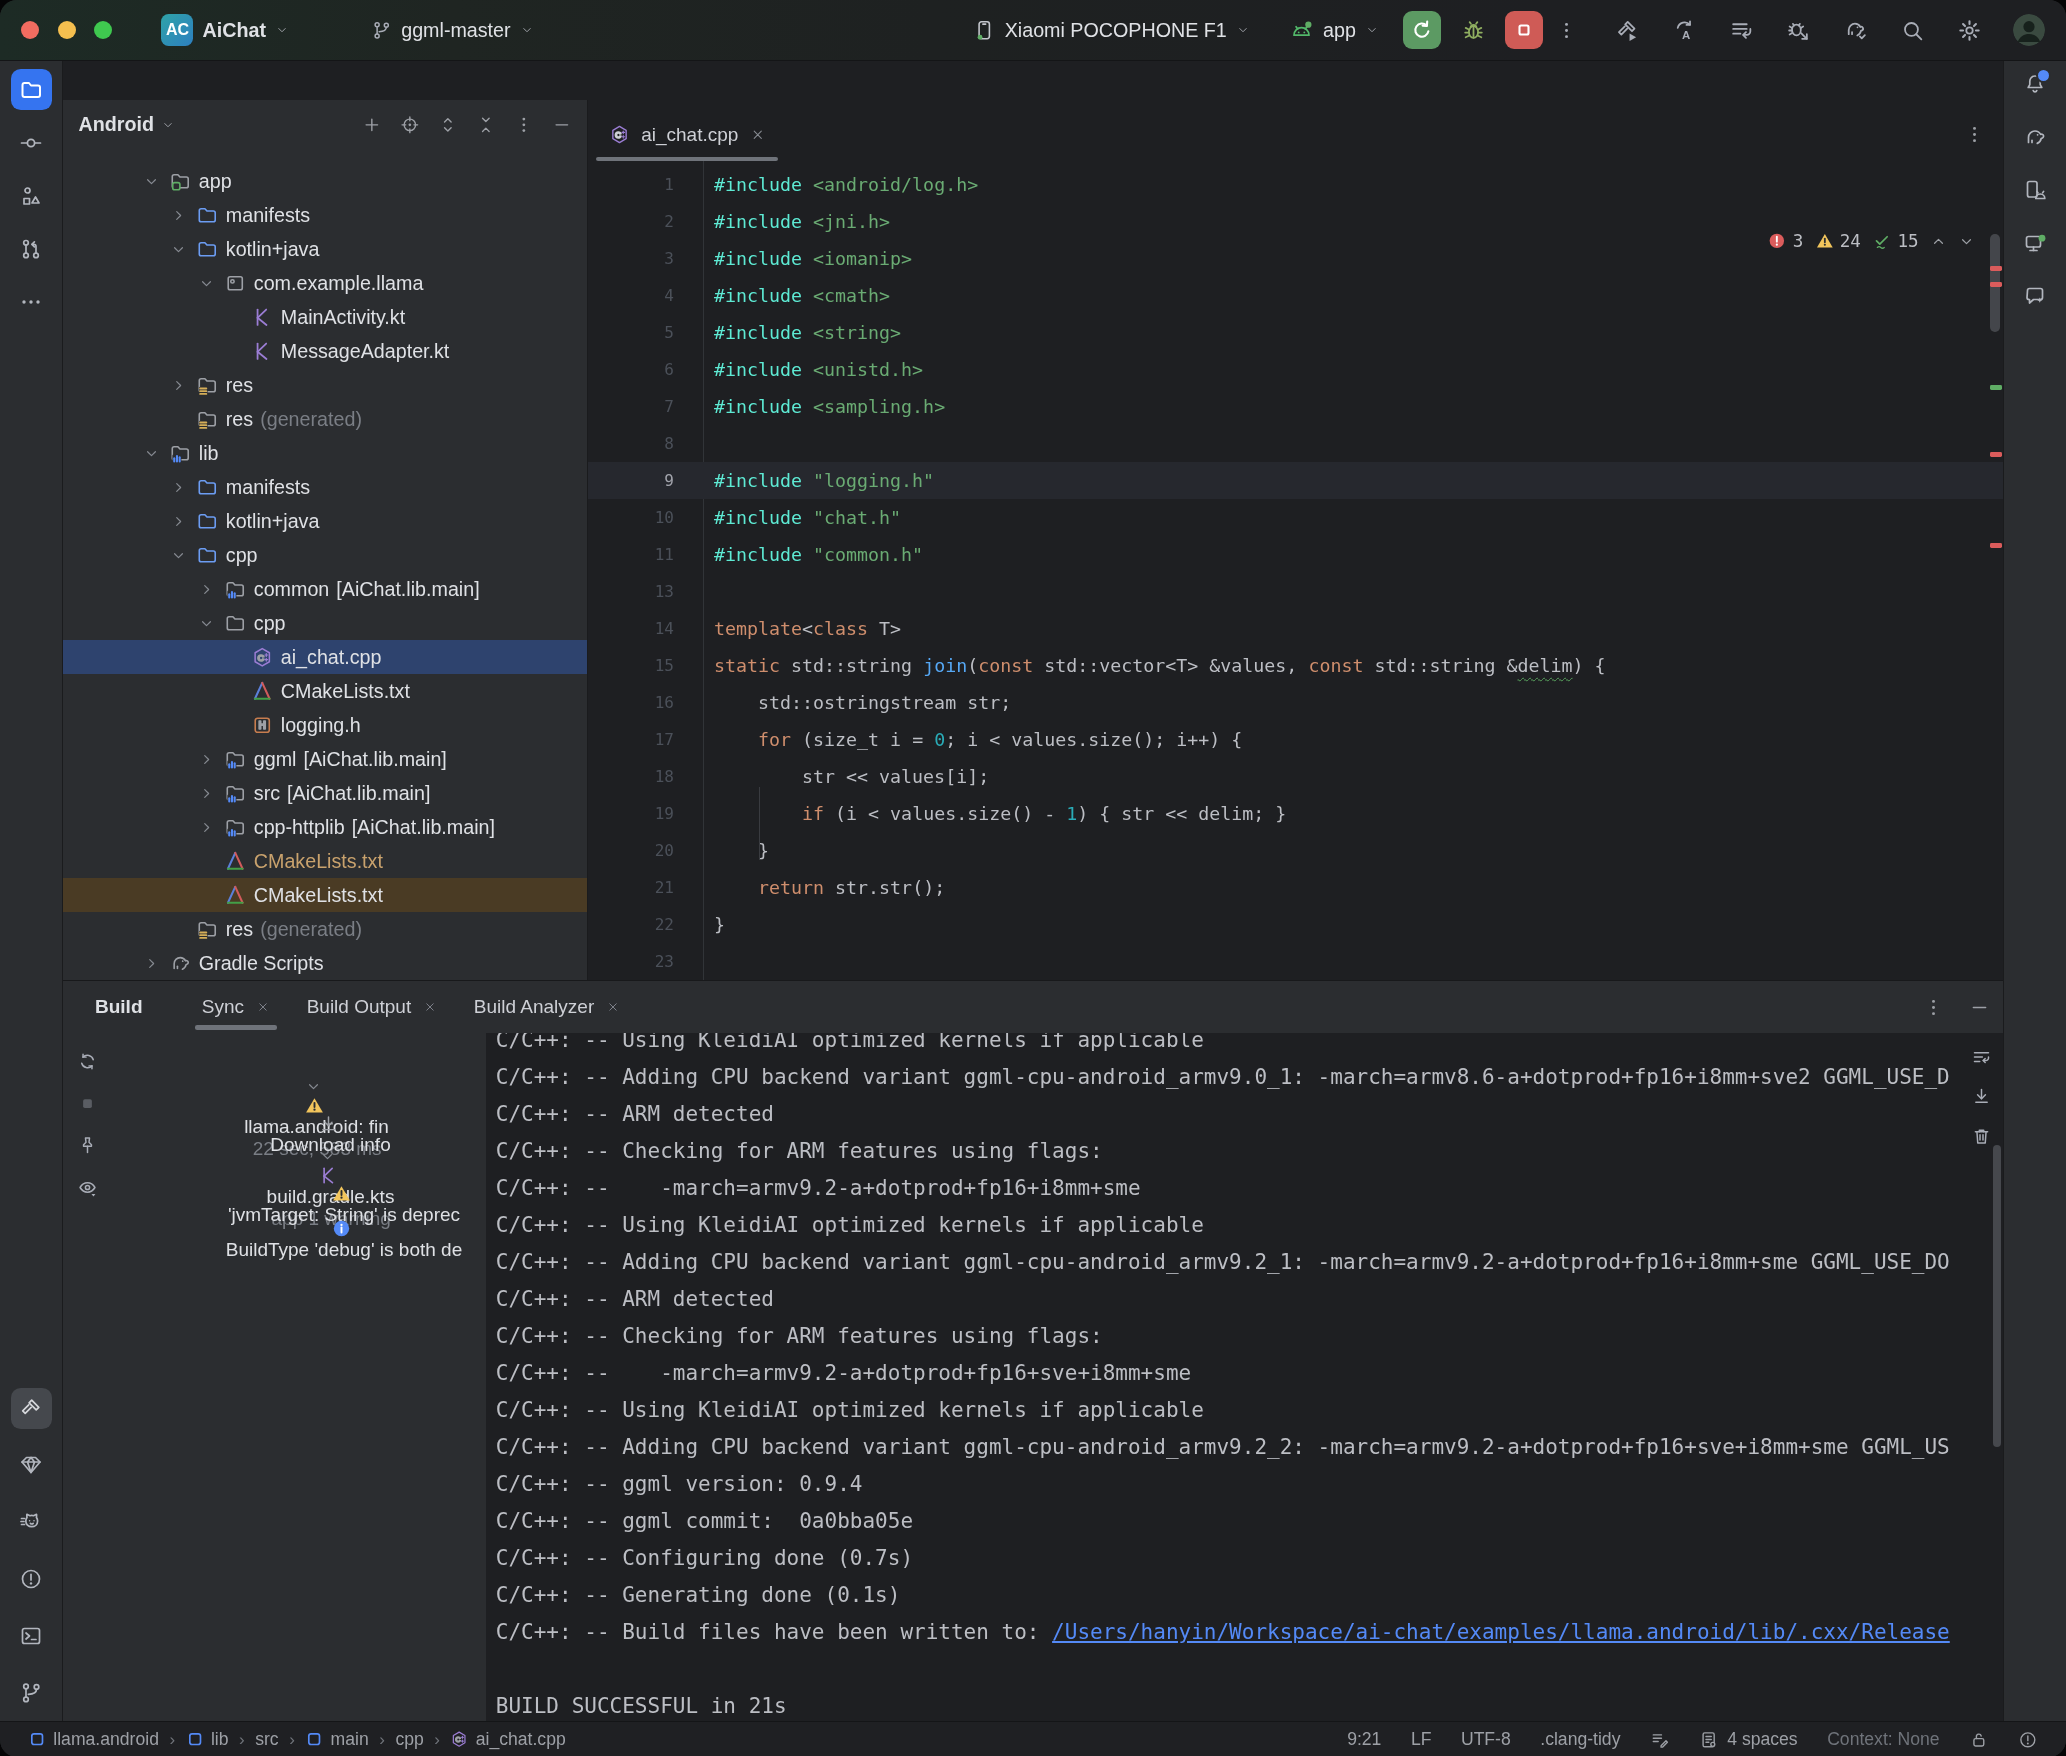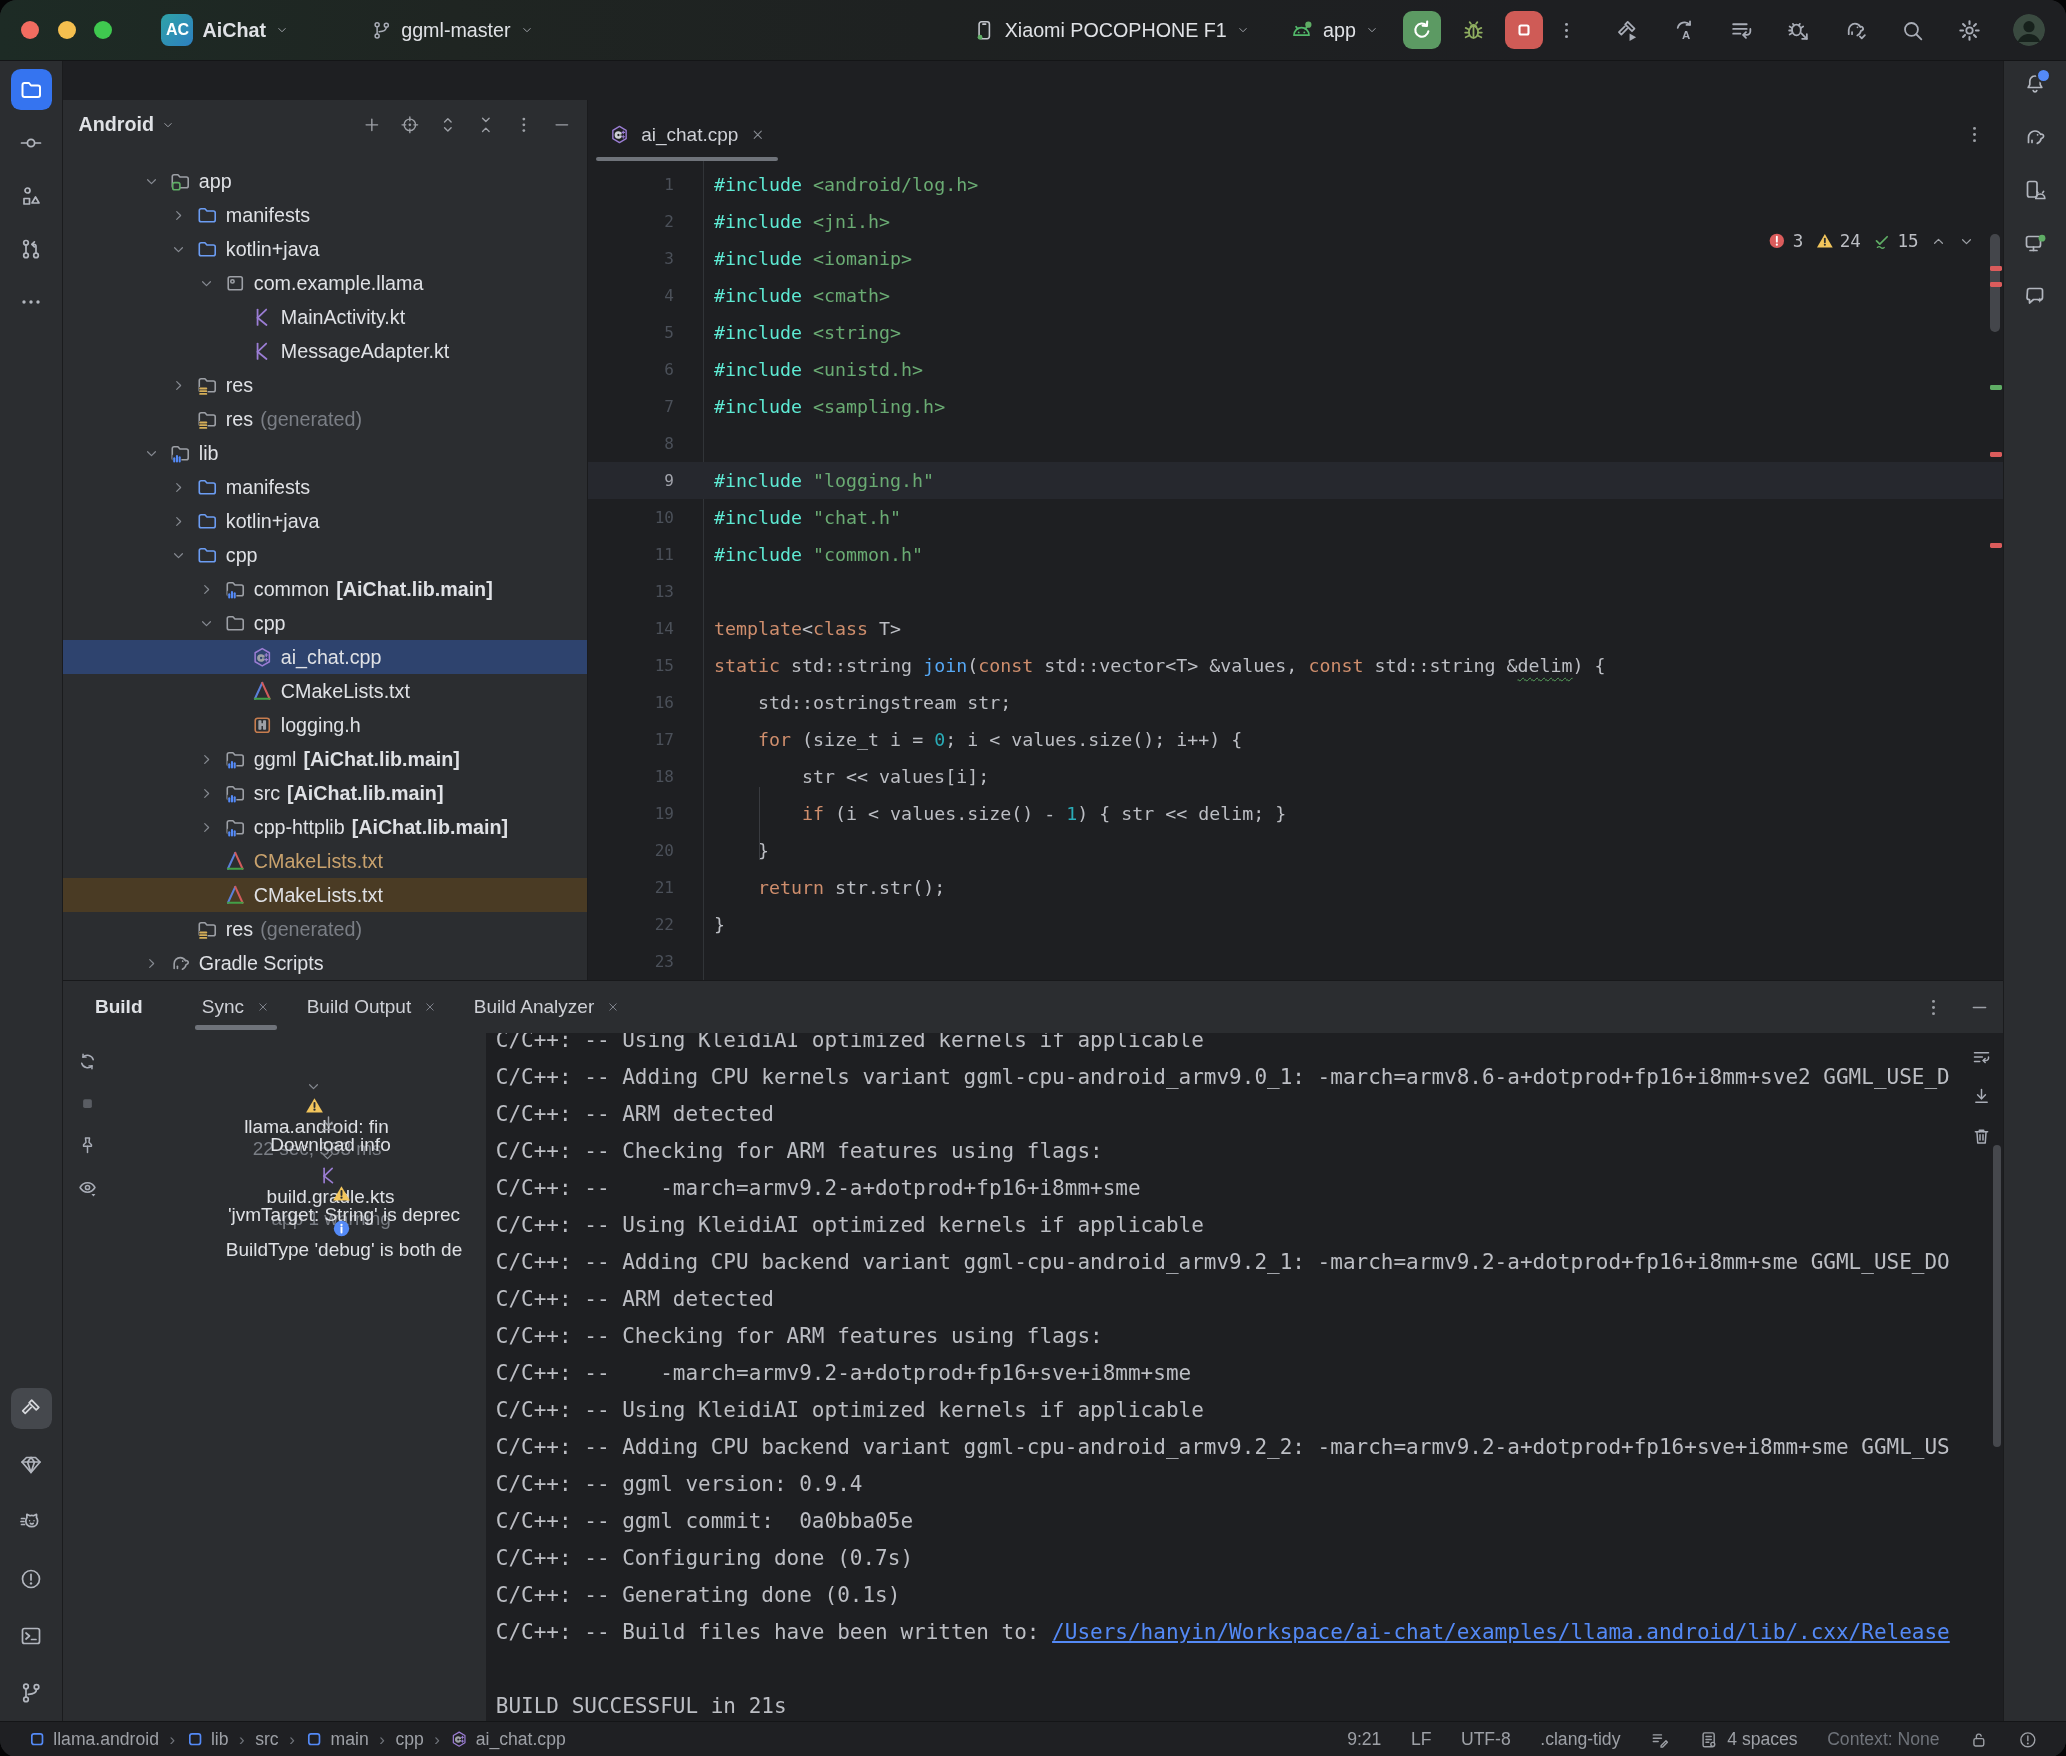--- a/index.html
+++ b/index.html
@@ -46,21 +46,21 @@
   .pp-title{font-size:19.7px;font-weight:700;margin-right:7px;}
   .pp-actions{margin-left:auto;display:flex;align-items:center;gap:18.3px;color:#9da0a6;}
   .pp-tree{padding-top:14.8px;overflow:hidden;}
   .tree-row{height:34px;display:flex;align-items:center;font-size:19.7px;color:#dfe1e5;white-space:nowrap;}
   .tree-row.selected{background:#2e436e;}
   .tree-row.highlighted{background:#4a3b24;}
   .tr-chev{width:25px;display:grid;place-items:center;color:#868a91;flex:none;}
   .tr-icon{width:25px;display:grid;place-items:center;margin-left:3.5px;color:#9da0a6;flex:none;}
   .tr-label{margin-left:6.3px;}
   .tr-label.modified{color:#c9a26d;}
-  .tr-bold{font-weight:700;margin-left:7px;}
+  .tr-bold{font-weight:400;margin-left:7px;}
   .tr-suffix{color:#7a7e85;margin-left:7px;}
 
   
   .editor-col{flex:1;min-width:0;background:#1e1f22;display:flex;flex-direction:column;position:relative;}
   .tab-bar{height:53px;display:flex;align-items:center;flex:none;position:relative;}
   .ed-tab{height:100%;display:flex;align-items:center;gap:11.2px;padding:0 21px;color:#ced0d6;font-size:19px;position:relative;}
   .ed-tab::after{content:'';position:absolute;left:8.4px;right:8.4px;bottom:0;height:4.2px;border-radius:2.1px;background:#6f737a;}
   .tab-bar .tab-more{margin-left:auto;margin-right:18.3px;color:#9da0a6;}
   .code-area{flex:1;position:relative;overflow:hidden;padding-top:4.9px;font-family:"DejaVu Sans Mono",monospace;}
   .gutter-line{position:absolute;top:0;bottom:0;left:115px;width:0.7px;background:#313438;}
@@ -1310,21 +1310,21 @@
                       <path d="M12 10.9v5.8" stroke="#fff" stroke-width="2.2"></path>
                     </g>
                   </svg>
                 </span>
                 <span class="bt-label">BuildType 'debug' is both de</span>
               </div>
             </div>
           <div class="console">
             <div class="console-inner" id="console-lines">
                 <div class="console-line">C/C++: -- Using KleidiAI optimized kernels if applicable</div>
-                <div class="console-line">C/C++: -- Adding CPU kernels variant ggml-cpu-android_armv9.0_1: -march=armv8.6-a+dotprod+fp16+i8mm+sve2 GGML_USE_D</div>
+                <div class="console-line">C/C++: -- Adding CPU backend variant ggml-cpu-android_armv9.0_1: -march=armv8.6-a+dotprod+fp16+i8mm+sve2 GGML_USE_D</div>
                 <div class="console-line">C/C++: -- ARM detected</div>
                 <div class="console-line">C/C++: -- Checking for ARM features using flags:</div>
                 <div class="console-line">C/C++: --    -march=armv9.2-a+dotprod+fp16+i8mm+sme</div>
                 <div class="console-line">C/C++: -- Using KleidiAI optimized kernels if applicable</div>
                 <div class="console-line">C/C++: -- Adding CPU backend variant ggml-cpu-android_armv9.2_1: -march=armv9.2-a+dotprod+fp16+i8mm+sme GGML_USE_DO</div>
                 <div class="console-line">C/C++: -- ARM detected</div>
                 <div class="console-line">C/C++: -- Checking for ARM features using flags:</div>
                 <div class="console-line">C/C++: --    -march=armv9.2-a+dotprod+fp16+sve+i8mm+sme</div>
                 <div class="console-line">C/C++: -- Using KleidiAI optimized kernels if applicable</div>
                 <div class="console-line">C/C++: -- Adding CPU backend variant ggml-cpu-android_armv9.2_2: -march=armv9.2-a+dotprod+fp16+sve+i8mm+sme GGML_US</div>

